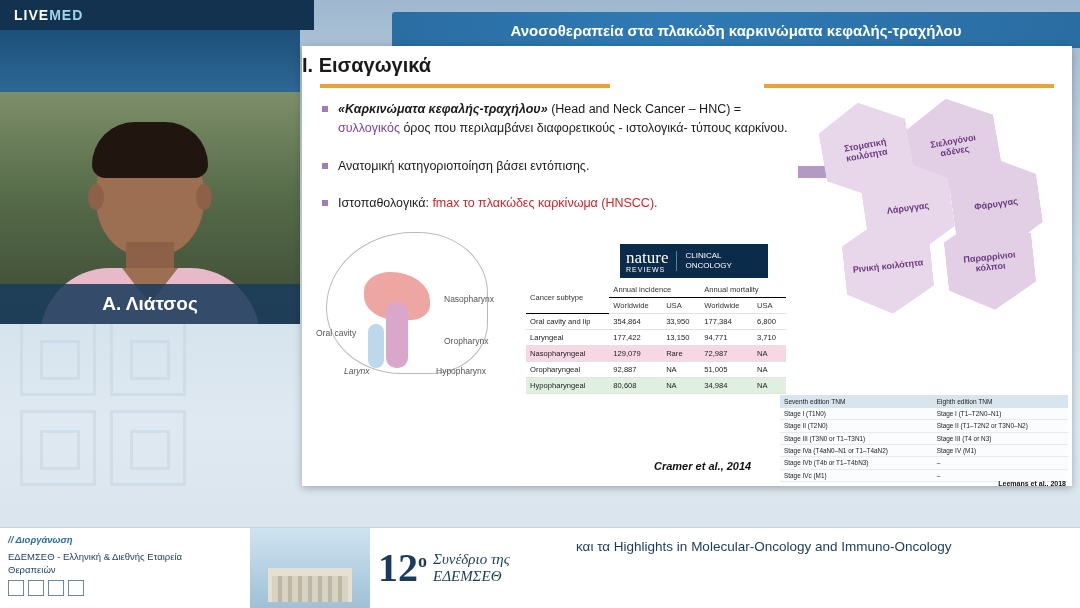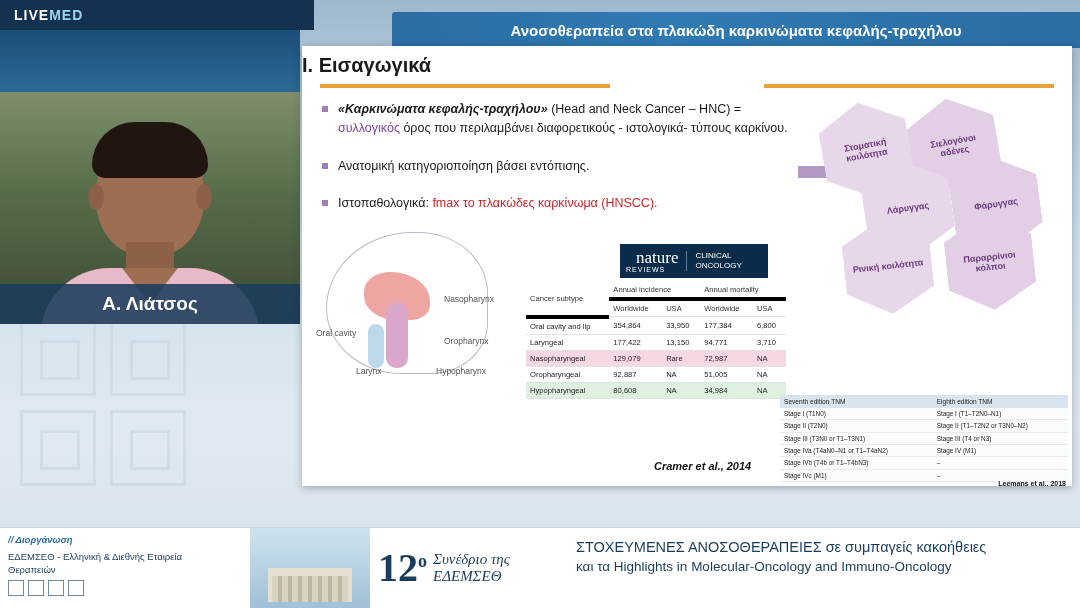--- a/index.html
+++ b/index.html
@@ -323,22 +323,22 @@
     width: 148px;
     height: 34px;
     background: #0b2b4a;
     color: #fff;
     display: flex;
     align-items: center;
   }
   .naturebox .nat {
     font-family: "Liberation Serif", serif;
     font-size: 17px;
+    padding-left: 6px;
     line-height: 1;
-    margin-left: 16px;
   }
   .naturebox .rev {
     font-size: 7px;
     letter-spacing: 1px;
     padding-left: 6px;
   }
   .naturebox .clin {
     border-left: 1px solid #5a7d9c;
     margin-left: 8px;
     padding-left: 8px;
@@ -355,21 +355,21 @@
     font-size: 7.6px;
     color: #222;
     border-collapse: collapse;
   }
   .datatable th, .datatable td {
     padding: 3px 4px;
     text-align: left;
     border-bottom: 1px solid #e2e2e2;
   }
   .datatable th { font-weight: normal; color: #333; }
-  .datatable thead tr:first-child th { border-bottom: 4px solid #000000; }
+  .datatable thead tr:first-child th { border-bottom: 1px solid #000000; }
   .row-pink { background: #f7d7e4; }
   .row-green { background: #dff0e0; }
   .cite {
     position: absolute;
     left: 352px;
     bottom: 14px;
     font-size: 11px;
     font-style: italic;
     font-weight: bold;
     color: #111;
@@ -562,21 +562,21 @@
     </div>
 
     <div class="anatomy">
       <div class="skull"></div>
       <div class="pharynx"></div>
       <div class="tract"></div>
       <div class="tract2"></div>
       <div class="anat-label" style="left:128px;top:62px;">Nasopharynx</div>
       <div class="anat-label" style="left:0px;top:96px;">Oral cavity</div>
       <div class="anat-label" style="left:128px;top:104px;">Oropharynx</div>
-      <div class="anat-label" style="left:40px;top:134px;">Larynx</div>
+      <div class="anat-label" style="left:28px;top:134px;font-style:italic;">Larynx</div>
       <div class="anat-label" style="left:120px;top:134px;">Hypopharynx</div>
     </div>
 
     <div class="naturebox">
       <div>
         <div class="nat">nature</div>
         <div class="rev">REVIEWS</div>
       </div>
       <div class="clin">
         <div>CLINICAL</div>
@@ -693,18 +693,17 @@
       <div class="cols"></div>
     </div>
     <div class="bb-mid">
       <div class="bb-num"><span>12</span><sup>ο</sup></div>
       <div class="bb-conf">
         <div>Συνέδριο της</div>
         <div>ΕΔΕΜΣΕΘ</div>
       </div>
     </div>
     <div class="bb-right">
-      <div><span>ΣΤΟΧΕΥΜΕΝΕΣ ΑΝΟΣΟΘΕΡΑΠΕΙΕΣ </span><span>σε συμπαγείς κακοήθειες</span></div>
       <div class="l2">και τα Highlights in Molecular-Oncology and Immuno-Oncology</div>
     </div>
   </div>
 
 </div>
 
 </body></html>

